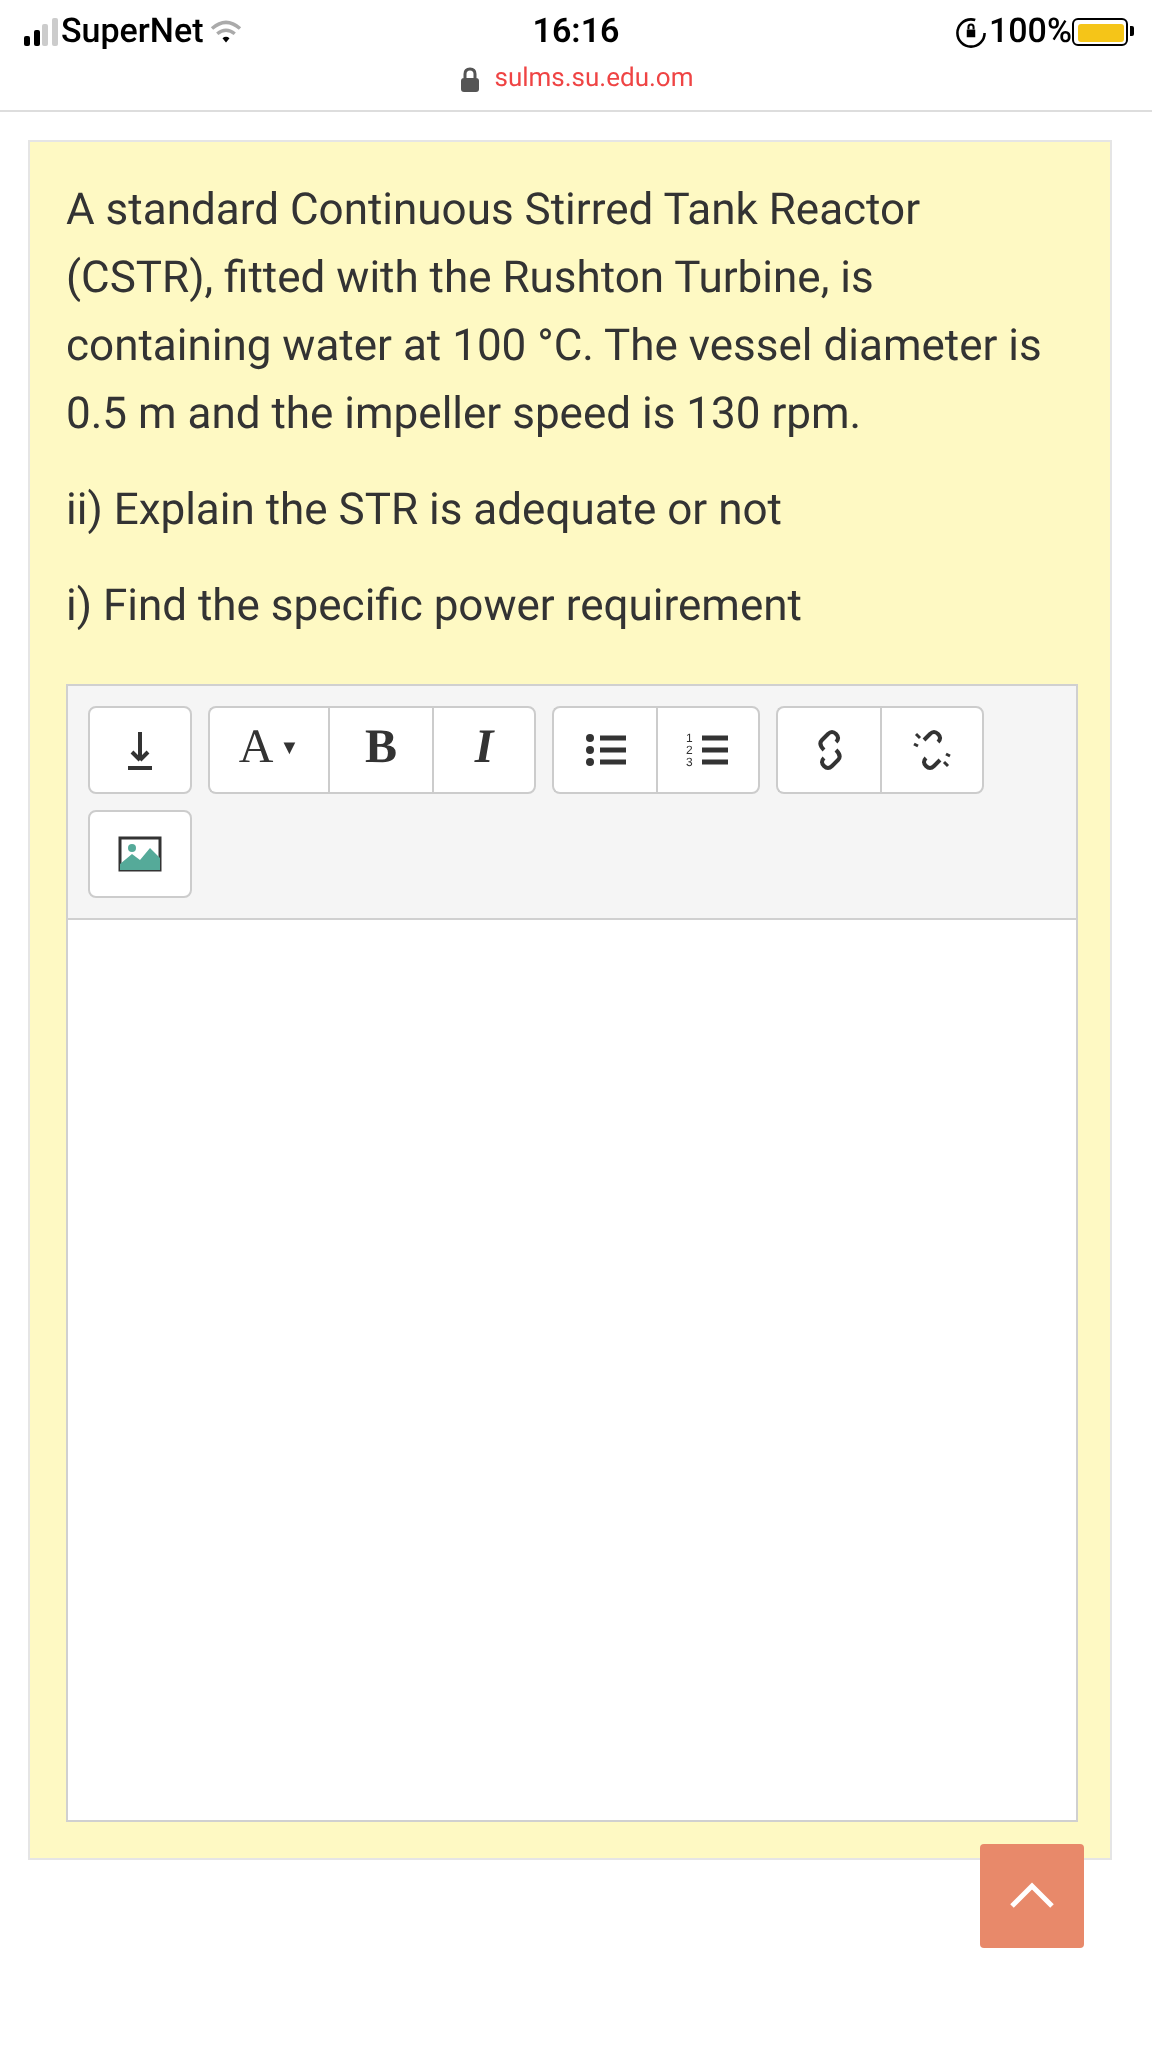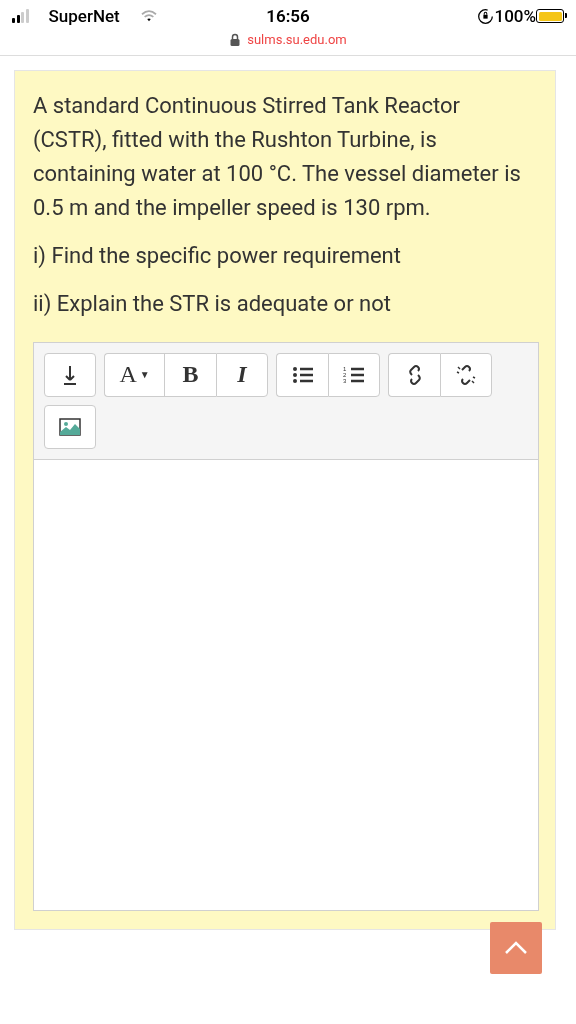--- a/index.html
+++ b/index.html
@@ -20,21 +20,21 @@
       justify-content: space-between;
       align-items: center;
       padding: 6px 12px 2px;
       font-size: 17px;
       font-weight: 500;
       color: #000;
     }
     .status-left {
       display: flex;
       align-items: center;
-      gap: 20px;
+      gap: 2px;
     }
     .signal-bars {
       display: flex;
       align-items: flex-end;
       gap: 1.5px;
       height: 13px;
     }
     .signal-bars span {
       width: 3px;
       background: #000;
@@ -205,21 +205,21 @@
         <span></span>
         <span></span>
     </div>
     <span>SuperNet</span>
     <svg class="wifi-icon" viewBox="0 0 20 16">
       <path d="M10 14 L12 11.5 Q10 10 8 11.5 Z" fill="#000"></path>
       <path d="M5 9 Q10 5 15 9" stroke="#aaa" stroke-width="2" fill="none"></path>
       <path d="M2 6 Q10 -1 18 6" stroke="#aaa" stroke-width="2" fill="none"></path>
     </svg>
   </div>
-  <div class="status-center">16:56</div>
+  <div class="status-center">16:16</div>
   <div class="status-right">
     <svg width="17" height="17" viewBox="0 0 20 20">
       <circle cx="10" cy="10" r="8" stroke="#000" stroke-width="1.5" fill="none" stroke-dasharray="40 10"></circle>
       <rect x="7.5" y="8" width="5" height="4.5" fill="#000"></rect>
       <path d="M8.5 8 V6.5 Q8.5 5 10 5 Q11.5 5 11.5 6.5 V8" stroke="#000" stroke-width="1.2" fill="none"></path>
     </svg>
     <span>100%</span>
     <div class="battery-icon">
       <div class="battery-fill"></div>
     </div>
@@ -231,22 +231,22 @@
     <rect x="1.5" y="6" width="9" height="7" rx="1.5" fill="#555"></rect>
     <path d="M3.5 6 V4 Q3.5 1.5 6 1.5 Q8.5 1.5 8.5 4 V6" stroke="#555" stroke-width="1.5" fill="none"></path>
   </svg>
   <span>sulms.su.edu.om</span>
 </div>
 
 <div class="content-wrapper">
   <div class="question-card">
     <div class="question-text">
       <p>A standard Continuous Stirred Tank Reactor (CSTR), fitted with the Rushton Turbine, is containing water at 100 °C. The vessel diameter is 0.5 m and the impeller speed is 130 rpm.</p>
+      <p>ii) Explain the STR is adequate or not</p>
       <p>i) Find the specific power requirement</p>
-      <p>ii) Explain the STR is adequate or not</p>
     </div>
 
     <div class="editor-container">
       <div class="toolbar">
         <button class="tool-btn tool-btn-single">
           <svg width="18" height="22" viewBox="0 0 16 22">
             <path d="M8 2 L8 16 M8 16 L4 12 M8 16 L12 12" stroke="#333" stroke-width="2" fill="none"></path>
             <line x1="2" y1="20" x2="14" y2="20" stroke="#333" stroke-width="2"></line>
           </svg>
         </button>

